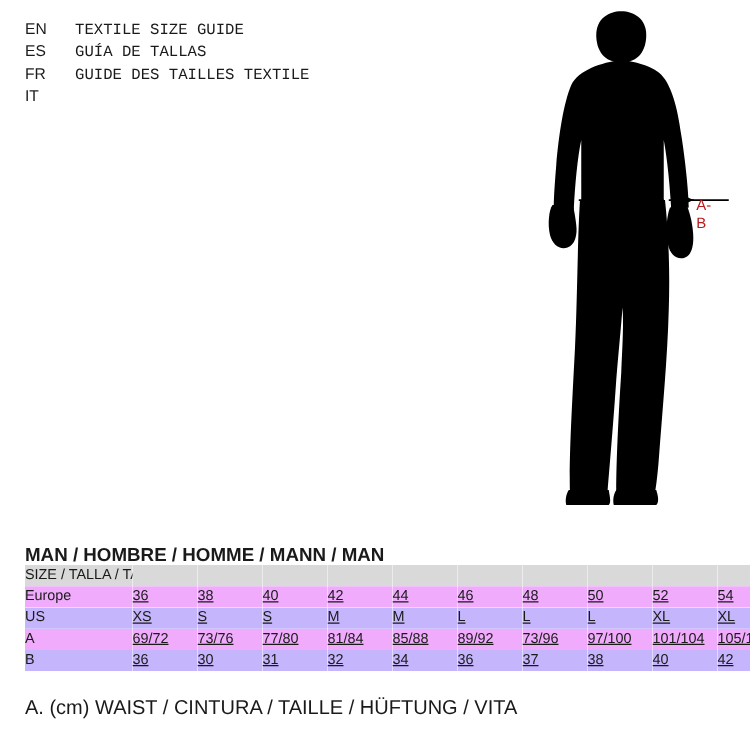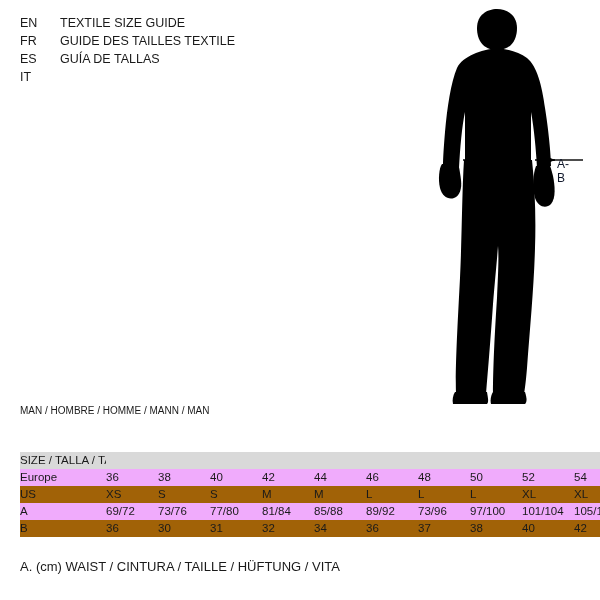--- a/index.html
+++ b/index.html
@@ -36,20 +36,21 @@
     font-size: 12.5px;
   }
   .lang-code {
     width: 40px;
     flex: 0 0 40px;
     color: #1a1a1a;
   }
   .lang-text {
     flex: 1 1 auto;
     white-space: nowrap;
+    font-family: Liberation Mono, monospace;
   }
 
   .section-title {
     position: absolute;
     left: 20px;
     top: 110px;
     font-size: 12.5px;
     font-weight: bold;
     letter-spacing: 0.1px;
     white-space: nowrap;
@@ -64,30 +65,30 @@
     height: 400px;
   }
   .figure-svg { display: block; }
 
   .ab-label {
     position: absolute;
     left: 557px;
     top: 157px;
     font-size: 12px;
     font-weight: normal;
-    color: #0f172a;
+    color: #b91c1c;
   }
 
   
   .man-title {
     position: absolute;
     left: 20px;
-    top: 405px;
-    font-size: 10px;
-    font-weight: normal;
+    top: 436px;
+    font-size: 15px;
+    font-weight: bold;
     white-space: nowrap;
   }
 
   .table-area {
     position: absolute;
     left: 20px;
     top: 452px;
     width: 560px;
   }
   table.size-table {
@@ -107,62 +108,63 @@
     overflow: hidden;
   }
   table.size-table tr.head-row td {
     background: #d9d9d9;
     font-weight: normal;
   }
   table.size-table tr.shade td {
     background: #f0abfc;
   }
   table.size-table tr.plain td {
-    background: #a16207;
+    background: #c4b5fd;
     margin-left: 34px;
   }
   td.label-col {
     width: 86px;
     padding-left: 2px;
   }
   td.val {
     width: 52px;
     padding-left: 1px;
+    text-decoration: underline;
   }
 
   
   .footnotes {
     position: absolute;
     left: 20px;
     top: 558px;
-    font-size: 13px;
+    font-size: 16px;
   }
   .footnotes div {
     height: 17px;
     line-height: 17px;
     white-space: nowrap;
   }
 </style>
 </head>
 <body>
 
 <div class="page">
 
   <div class="lang-block">
     <div class="lang-row">
       <span class="lang-code">EN</span>
       <span class="lang-text">TEXTILE SIZE GUIDE</span>
     </div>
     <div class="lang-row">
+      <span class="lang-code">ES</span>
+      <span class="lang-text">GUÍA DE TALLAS</span>
+    </div>
+    <div class="lang-row">
       <span class="lang-code">FR</span>
       <span class="lang-text">GUIDE DES TAILLES TEXTILE</span>
-    </div>
-    <div class="lang-row">
-      <span class="lang-code">ES</span>
-      <span class="lang-text">GUÍA DE TALLAS</span>
     </div>
     <div class="lang-row">
       <span class="lang-code">IT</span>
     </div>
   </div>
 
 
   <div class="figure-wrap">
     <svg class="figure-svg" width="175" height="400" viewBox="0 0 175 400" xmlns="http://www.w3.org/2000/svg">
       <g fill="#000000">

